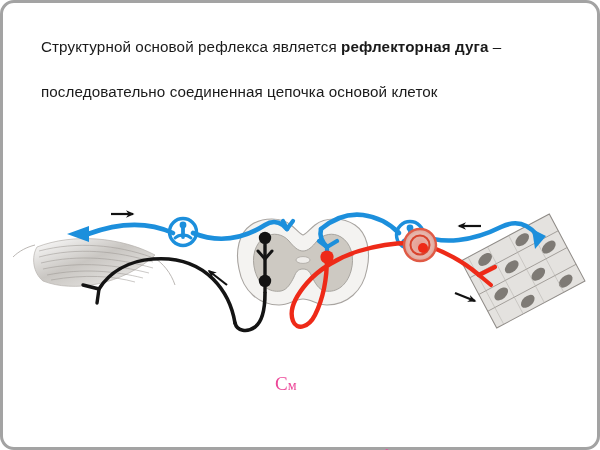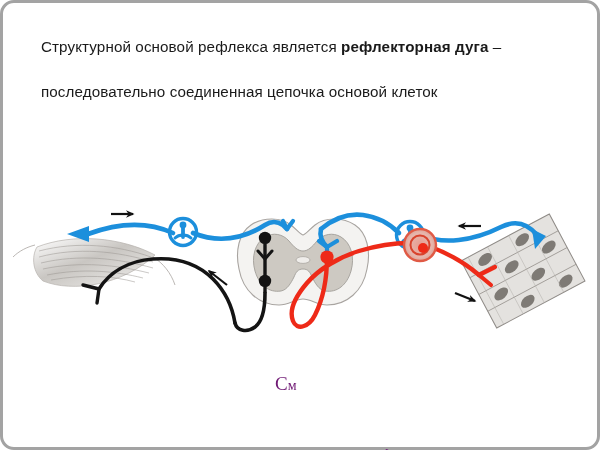--- a/index.html
+++ b/index.html
@@ -34,21 +34,21 @@
   
   #figure{
     position:absolute;
     left:0; top:178px;
     width:600px; height:175px;
   }
   #figure svg{ display:block; }
 
   .lbl{
     position:absolute;
-    color:#701a75;
+    color:#ec4899;
     font-family:"Liberation Serif", serif;
     white-space:nowrap;
     pointer-events:none;
   }
   #lbl-cm   { left:272px; top:192px; font-size:19px; }
   #lbl-cm .sm{ font-size:14px; }
   #lbl-I    { left:381px; top:265px; font-size:12px;  font-style:italic; }
 </style>
 </head>
 <body>

